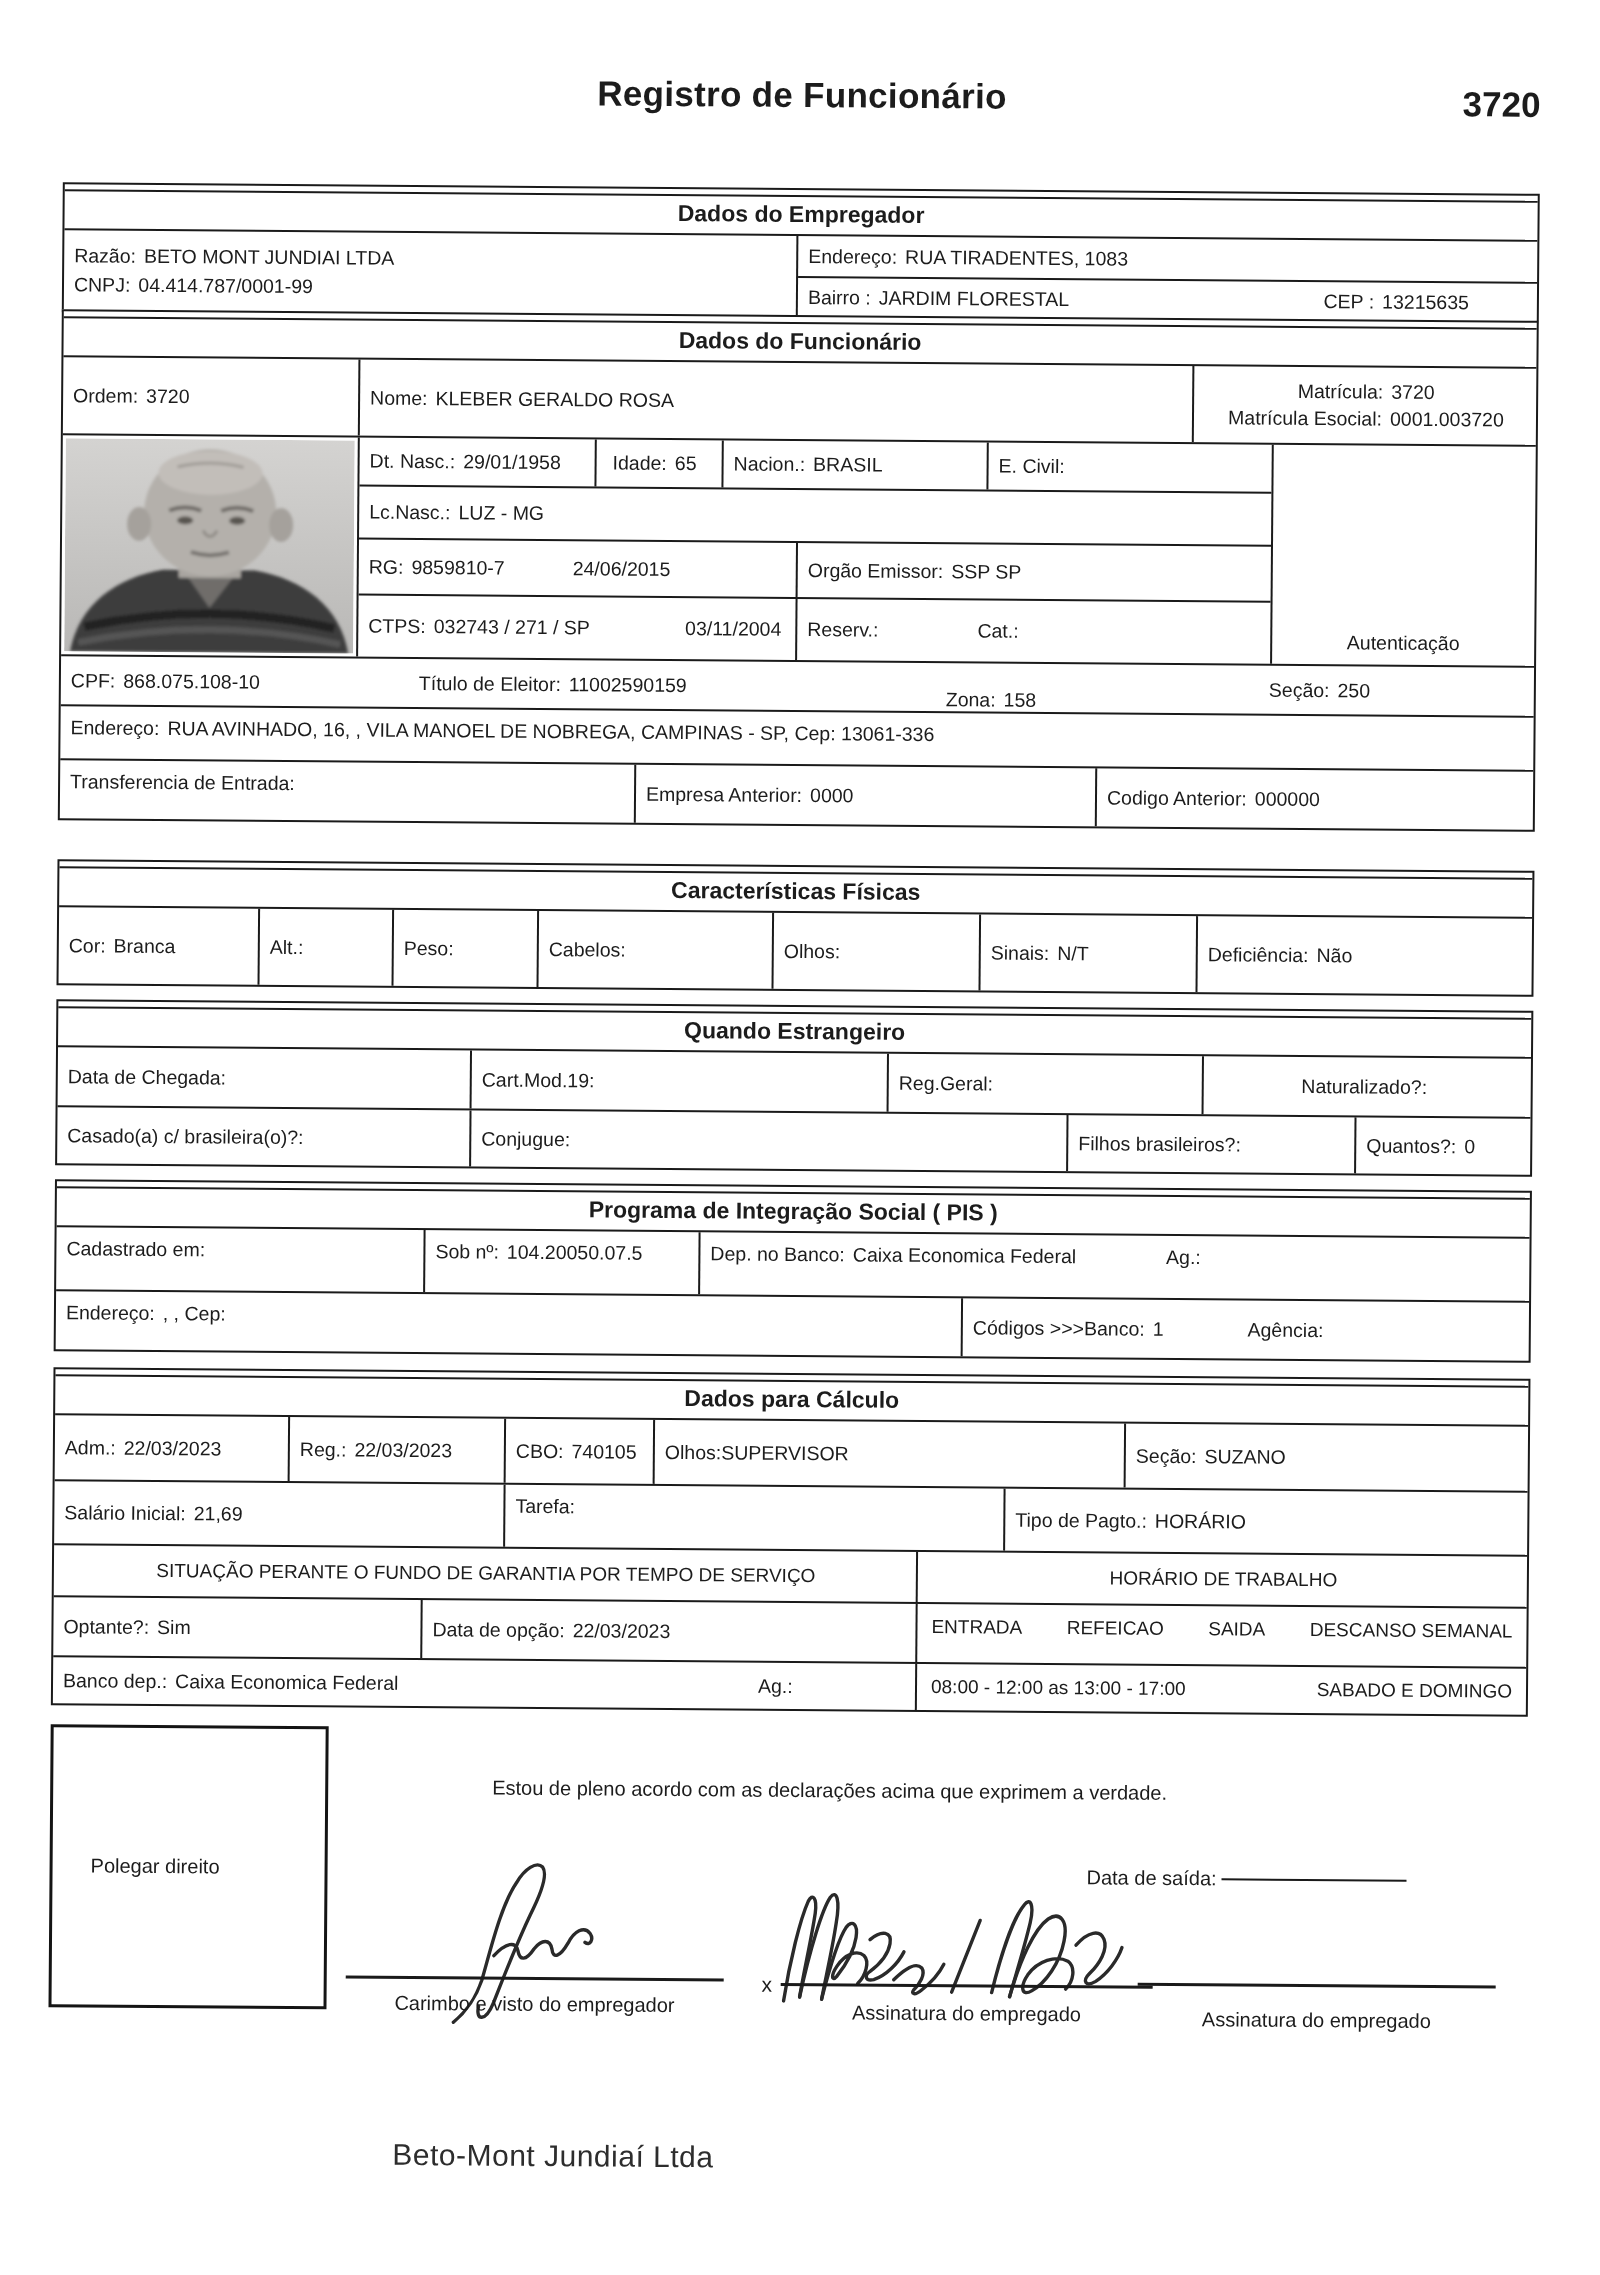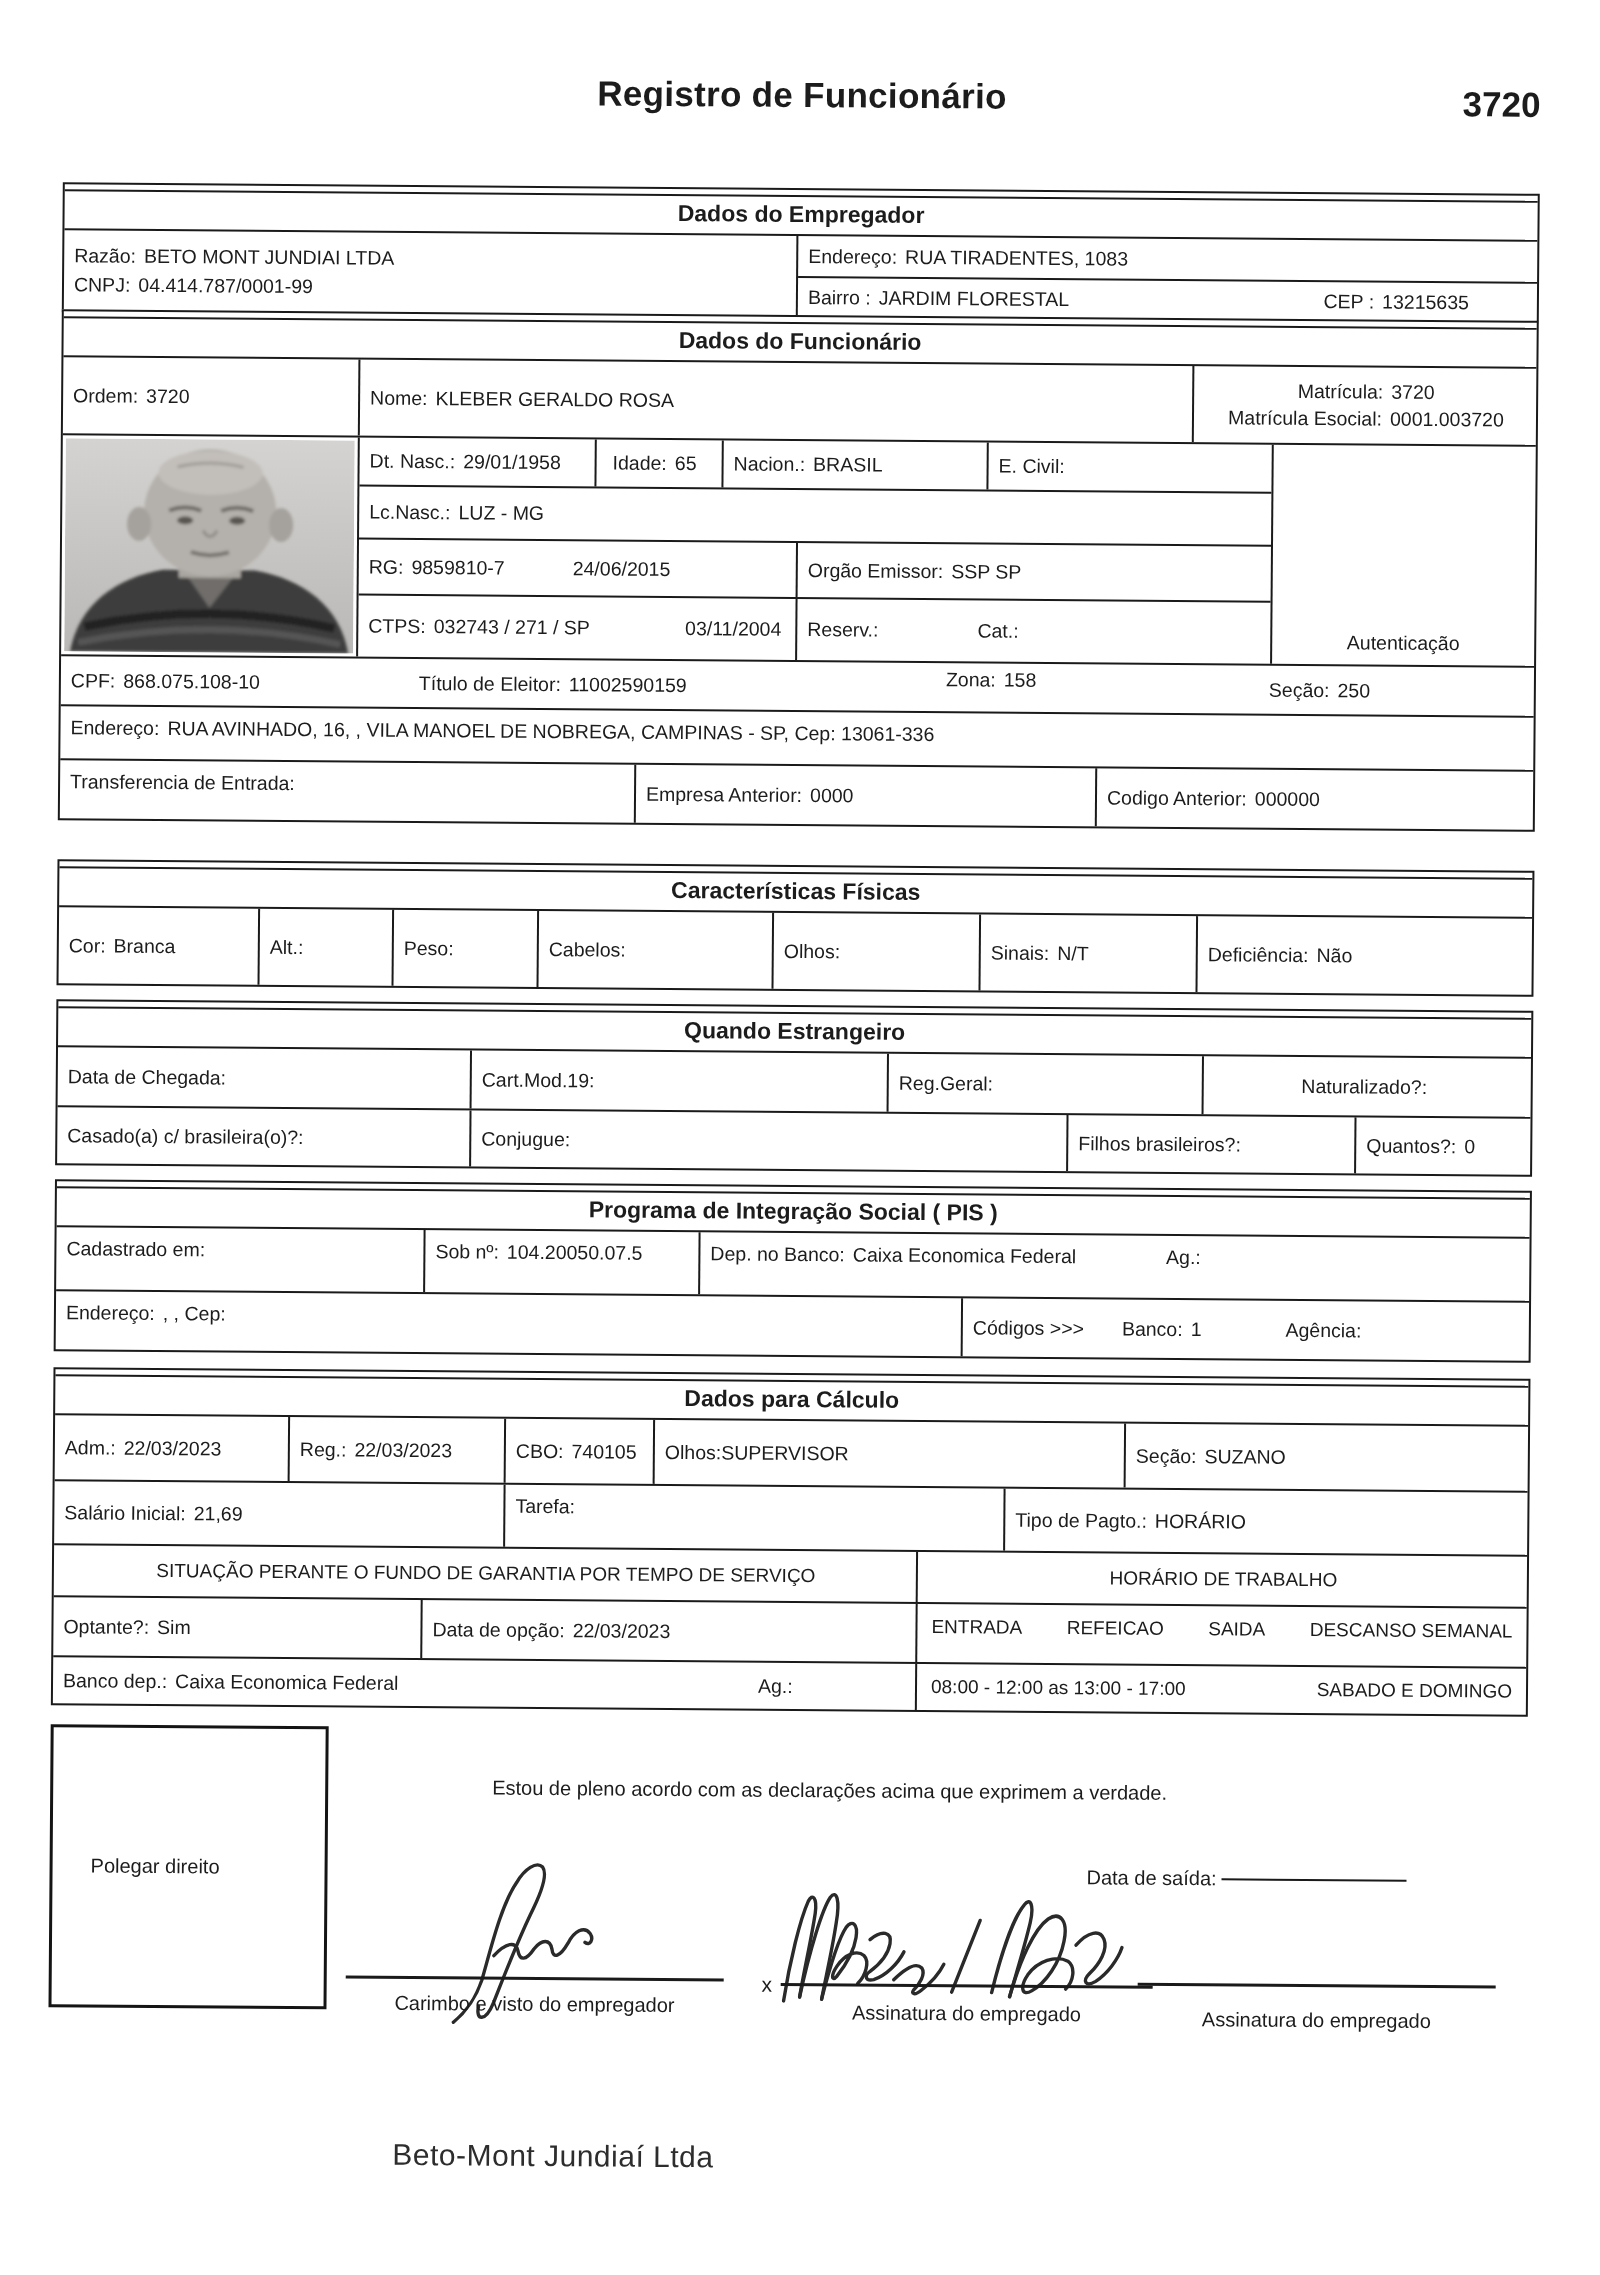--- a/index.html
+++ b/index.html
@@ -180,21 +180,21 @@
             <span style="margin-left:91px;"><span class="lab">Cat.:</span><span class="val"></span></span>
           </div>
         </div>
       </div>
       <div class="auth-cell bl grow">Autenticação</div>
     </div>
 
     <div class="row bt" style="height:50px;position:relative;">
       <span class="abs" style="left:10px;top:13px;"><span class="lab">CPF:</span><span class="val">868.075.108-10</span></span>
       <span class="abs" style="left:358px;top:13px;"><span class="lab">Título de Eleitor:</span><span class="val">11002590159</span></span>
-      <span class="abs" style="left:885px;top:5px;"><span class="lab">Zona:</span><span class="val">158</span></span>
+      <span class="abs" style="left:885px;top:25px;"><span class="lab">Zona:</span><span class="val">158</span></span>
       <span class="abs" style="left:1208px;top:13px;"><span class="lab">Seção:</span><span class="val">250</span></span>
     </div>
 
     <div class="row bt" style="height:54px;">
       <div class="cell grow" style="align-items:flex-start;padding-top:10px;">
         <span class="lab">Endereço:</span>
             <span class="val">RUA  AVINHADO, 16, , VILA MANOEL DE NOBREGA, CAMPINAS - SP, Cep: 13061-336</span>
       </div>
     </div>
 
@@ -308,21 +308,21 @@
         <span style="margin-left:90px;"><span class="lab">Ag.:</span><span class="val"></span></span>
       </div>
     </div>
     <div class="row bt" style="height:60px;">
       <div class="cell" style="width:905px;align-items:flex-start;padding-top:10px;">
             <span class="lab">Endereço:</span>
             <span class="val">,  , Cep:</span>
           </div>
       <div class="cell bl grow">
         <span>Códigos &gt;&gt;&gt;</span>
-        <span style="margin-left:38px;"><span class="lab">Banco:</span><span class="val">1</span></span>
+        <span style=""><span class="lab">Banco:</span><span class="val">1</span></span>
         <span style="margin-left:84px;"><span class="lab">Agência:</span><span class="val"></span></span>
       </div>
     </div>
   </div>
 
   <div class="section" style="top:1370px;">
     <div class="dstrip"></div>
     <div class="sec-title">Dados para Cálculo</div>
     <div class="row" style="height:64px;">
       <div class="cell" style="width:233px;">

